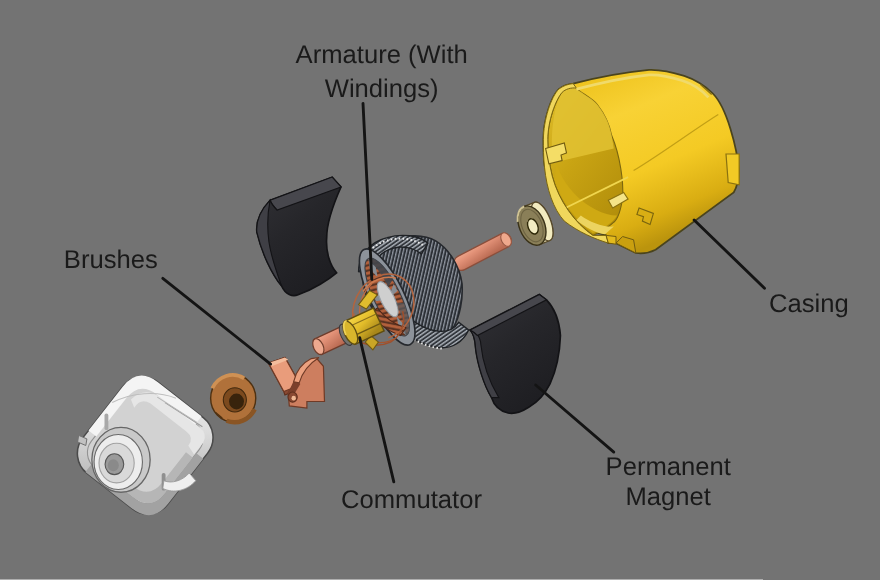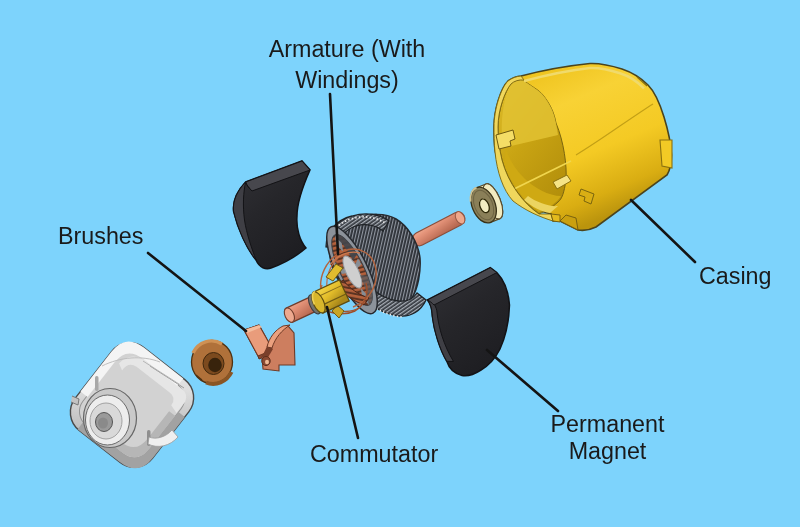--- a/index.html
+++ b/index.html
@@ -1,16 +1,16 @@
 <!DOCTYPE html>
 <html><head>
 <meta charset="utf-8">
 <style>
   html,body{margin:0;padding:0;background:#ffffff;}
-  #stage{position:relative;width:800px;height:527px;background:#7dd3fc;overflow:hidden;
+  #stage{position:relative;width:800px;height:527px;background:#737373;overflow:hidden;
          font-family:"Liberation Sans", sans-serif;}
   svg{position:absolute;left:0;top:0;}
 </style>
 </head>
 <body>
 <div id="stage">
 <svg width="800" height="527" viewBox="0 0 800 527">
 <defs>
   <linearGradient id="caseG" x1="0" y1="0" x2="0.45" y2="1">
     <stop offset="0" stop-color="#d8ad15"></stop>

